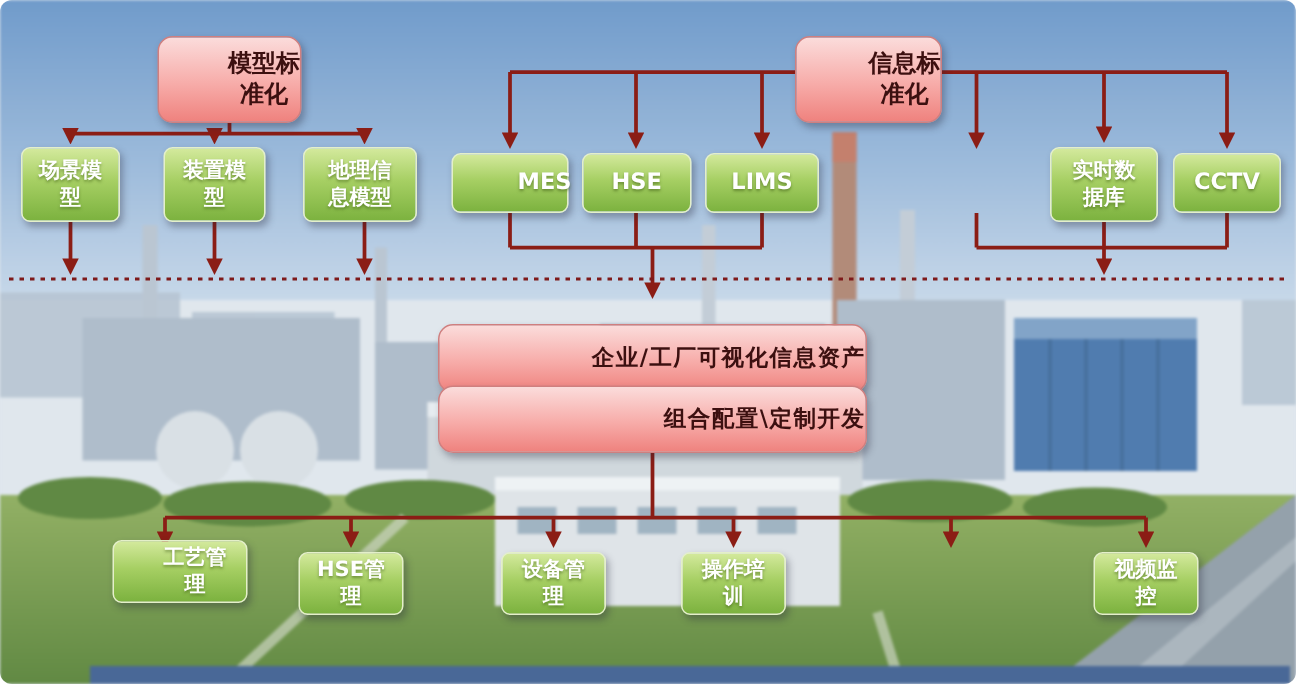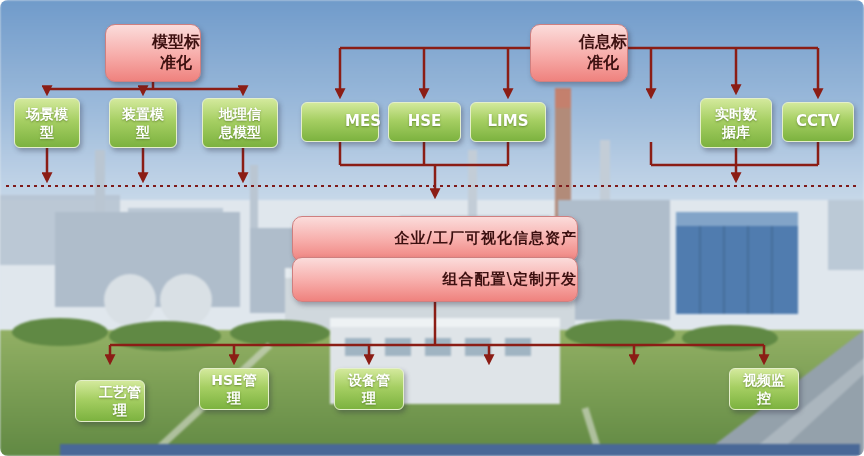--- a/index.html
+++ b/index.html
@@ -226,30 +226,34 @@
     <span class="lbl">CCTV</span>
   </div>
 
   <div class="node pink mid" style="left:292px;top:216px;width:286px;height:46px;">
     <span class="lbl">企业/工厂可视化信息资产</span>
   </div>
   <div class="node pink mid" style="left:292px;top:257px;width:286px;height:45px;">
     <span class="lbl">组合配置\定制开发</span>
   </div>
 
-  <div class="node green" style="left:75px;top:380px;width:70px;height:42px;padding-left:20px;">
+  <div class="node green" style="left:75px;top:360px;width:90px;height:42px;padding-left:20px;">
     <span class="lbl">工艺管
 理</span>
   </div>
   <div class="node green" style="left:199px;top:368px;width:70px;height:42px;">
     <span class="lbl">HSE管
 理</span>
   </div>
   <div class="node green" style="left:334px;top:368px;width:70px;height:42px;">
     <span class="lbl">设备管
 理</span>
   </div>
+  <div class="node green" style="left:454px;top:368px;width:70px;height:42px;">
+    <span class="lbl">操作培
+训</span>
+  </div>
   <div class="node green" style="left:729px;top:368px;width:70px;height:42px;">
     <span class="lbl">视频监
 控</span>
   </div>
 
 </div>
 
 </body></html>

